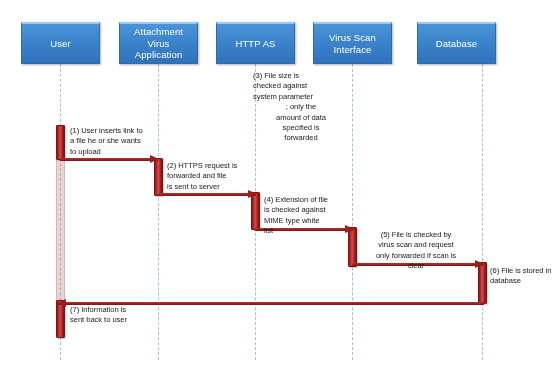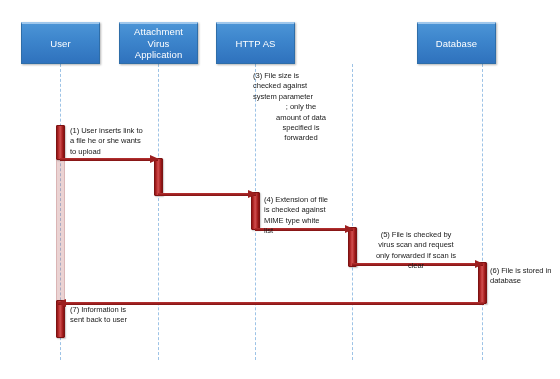--- a/index.html
+++ b/index.html
@@ -130,20 +130,26 @@
       <span>Attachment</span>
       <span>Virus</span>
       <span>Application</span>
     </div>
   </div>
 
   <div class="actor" style="left:216px; top:22px; width:79px; height:42px;">
     <span>HTTP AS</span>
   </div>
 
+  <div class="actor" style="left:313px; top:22px; width:79px; height:42px;">
+    <div>
+      <span>Virus Scan</span>
+      <span>Interface</span>
+    </div>
+  </div>
 
   <div class="actor" style="left:417px; top:22px; width:79px; height:42px;">
     <span>Database</span>
   </div>
 
   <div class="activation ghost" style="left:56px; top:125px; height:194px;"></div>
   <div class="activation" style="left:56px; top:125px; height:35px;"></div>
   <div class="activation" style="left:56px; top:300px; height:38px;"></div>
 
   <div class="activation" style="left:154px; top:158px; height:38px;"></div>
@@ -176,20 +182,23 @@
 
   <div class="msg left" style="left:58px; top:300px; width:426px;">
     <div class="shaft"></div>
     <div class="head"></div>
   </div>
 
   <div class="note" style="left:70px; top:126px; width:95px;">(1) User inserts link to
 a file he or she wants
 to upload</div>
 
+  <div class="note" style="left:167px; top:161px; width:92px;">(2) HTTPS request is
+forwarded and file
+is sent to server</div>
 
   <div class="note-block" style="left:253px; top:71px; width:96px;">
     <div class="note" style="position:static;">(3) File size is
 checked against
 system parameter</div>
     <div class="note" style="position:static;text-align:center;">; only the
 amount of data
 specified is
 forwarded</div>
   </div>

